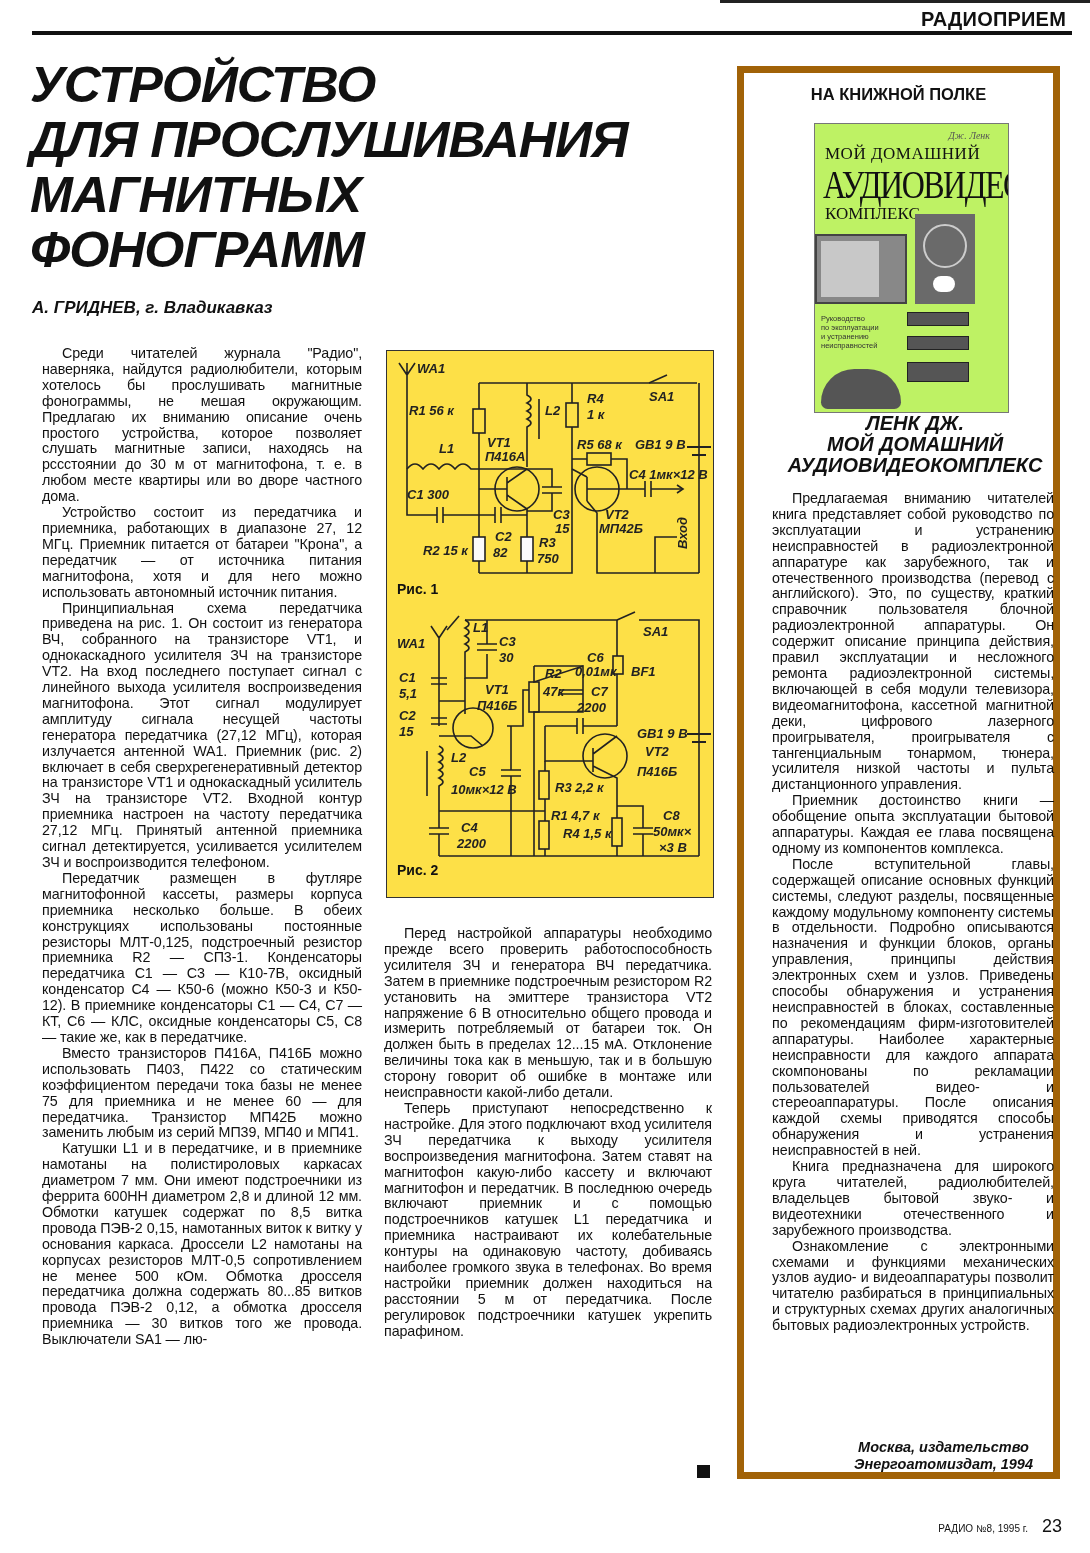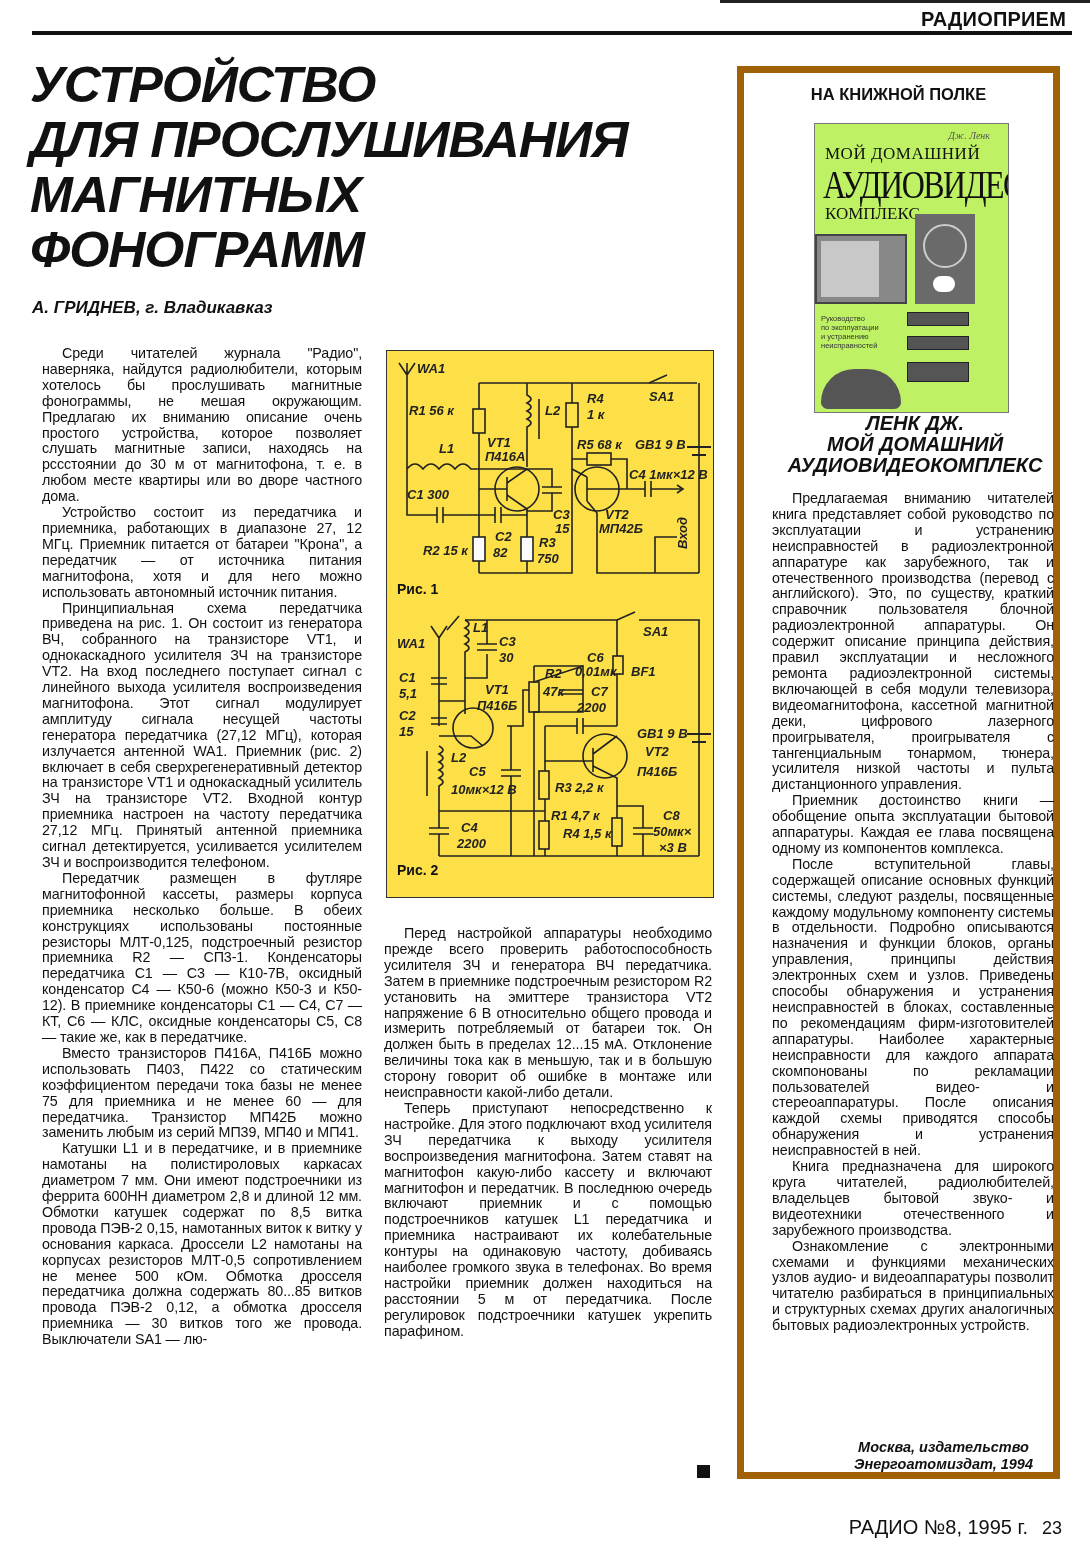--- a/index.html
+++ b/index.html
@@ -48,21 +48,21 @@
   .cover-disc { position: absolute; left: 6px; top: 245px; width: 80px; height: 40px; background: #555; border-radius: 40px 40px 8px 8px; }
 
   .book-title { position: absolute; left: 0; width: 100%; top: 340px; text-align: center; font-weight: bold; font-style: italic; font-size: 20px; line-height: 21px; padding-left: 33px; }
   .sidebar-body { position: absolute; left: 28px; top: 418px; width: 282px; font-size: 14.3px; line-height: 15.9px; text-align: justify; letter-spacing: -0.1px; }
   .sidebar-body p { text-indent: 20px; }
   .publisher { position: absolute; right: 20px; top: 1366px; text-align: center; font-weight: bold; font-style: italic; font-size: 14.5px; line-height: 17px; }
 
   .end-mark { position: absolute; left: 697px; top: 1465px; width: 13px; height: 13px; background: #111; }
 
   .footer { position: absolute; right: 28px; top: 1516px; display: flex; align-items: baseline; gap: 14px; }
-  .footer-issue { font-size: 20px; }
+  .footer-issue { font-size: 10px; }
   .footer-page { font-weight: normal; font-size: 18px; }
 </style>
 </head>
 <body>
 
 <div class="top-rule-short"></div>
 <div class="rubric">РАДИОПРИЕМ</div>
 <div class="top-rule"></div>
 
 <h1 class="headline">

